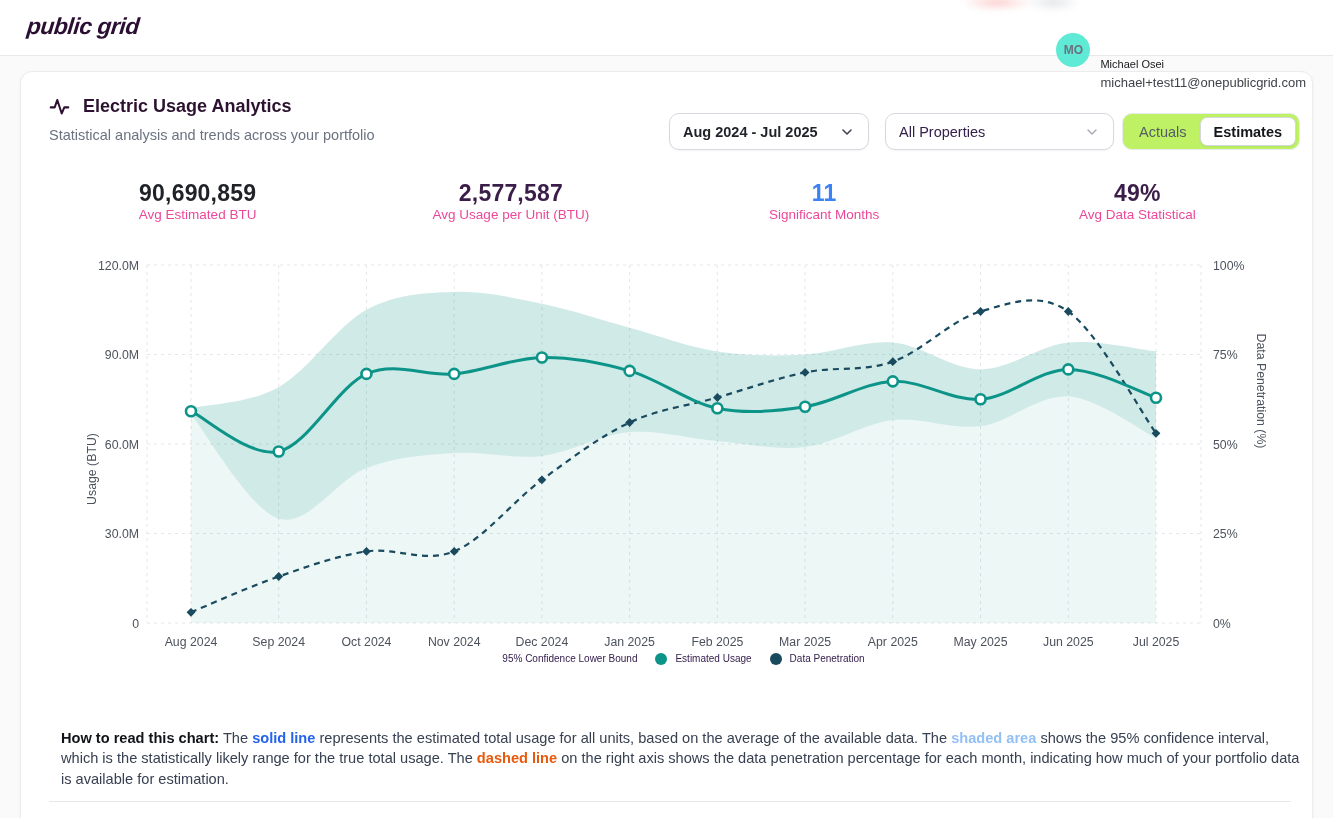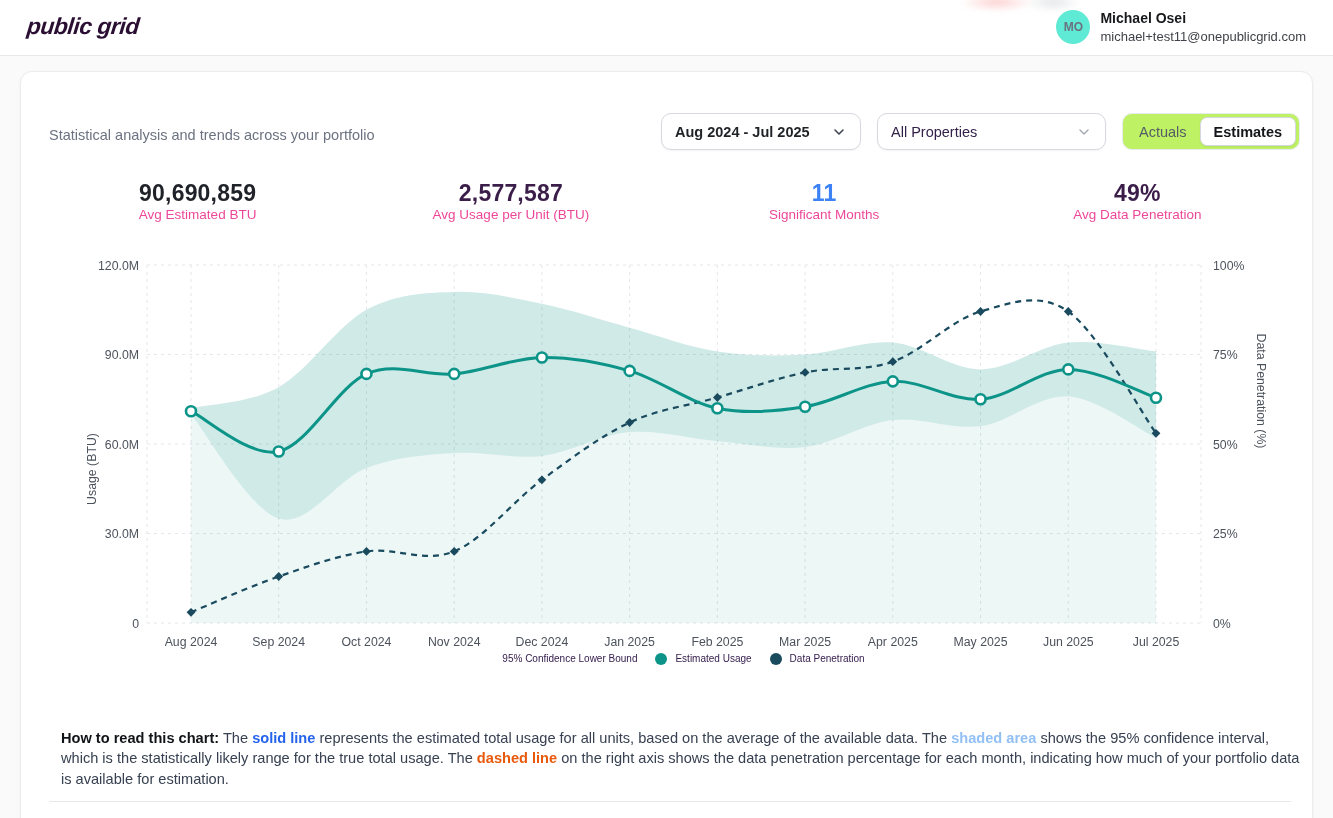--- a/index.html
+++ b/index.html
@@ -11,35 +11,35 @@
             border-bottom:1px solid #e7e8ea; z-index:5; }
   .logo { position:absolute; left:27px; top:13px; font-size:23px; font-weight:900; font-style:italic;
           letter-spacing:-0.5px; color:#2a0f33; transform:skewX(-6deg); }
   .toast-remnant { position:absolute; left:948px; top:-8px; width:140px; height:26px; border-radius:8px;
        background:radial-gradient(closest-side at 35% 40%, rgba(248,113,113,0.38), rgba(248,113,113,0) 75%),
                   radial-gradient(closest-side at 75% 40%, rgba(148,155,165,0.28), rgba(148,155,165,0) 80%);
        filter:blur(3px); }
   .user { position:absolute; right:27px; top:9px; display:flex; align-items:center; gap:10px; cursor:pointer; }
   .avatar { width:34px; height:34px; border-radius:50%; background:#5eead4; color:#6b7280;
             font-size:12px; font-weight:700; display:flex; align-items:center; justify-content:center; }
-  .user-name { font-size:14px; font-weight:700; color:#17181a; line-height:19px; }
+  .user-name { font-size:11px; font-weight:400; color:#17181a; line-height:19px;margin-top:46px; }
   .user-email { font-size:13px; color:#3f4349; line-height:17px; }
 
   
   .card { position:absolute; left:20px; top:71px; width:1293px; height:770px; background:#fff;
           border:1px solid #ececef; border-radius:12px; box-shadow:0 1px 3px rgba(16,24,40,.05); }
   .title-row { position:absolute; left:28px; top:24px; display:flex; align-items:center; gap:13px; }
   .title-icon { width:21px; height:21px; color:#2d1130; display:block; }
   .page-title { font-size:18px; font-weight:700; color:#2d1130; }
   .subtitle { position:absolute; left:28px; top:55px; font-size:14.5px; color:#6b7280; }
 
   
   .select { position:absolute; top:41px; height:37px; background:#fff; border:1px solid #d6d9de;
             border-radius:10px; display:flex; align-items:center; justify-content:space-between;
-            padding:0 13px; box-shadow:0 1px 2px rgba(16,24,40,.05); cursor:pointer; }
+            padding:0 13px; box-shadow:0 1px 2px rgba(16,24,40,.05); cursor:pointer;margin-left:8px; }
   .dd1 { left:640px; width:200px; font-size:14.5px; font-weight:700; color:#1f2328; }
   .dd2 { left:856px; width:229px; font-size:14.5px; color:#33214a; }
   .chev { width:16px; height:16px; flex:0 0 auto; margin-left:8px; }
   .dd1 .chev { color:#3f4651; } .dd2 .chev { color:#a8acb3; }
   .toggle { position:absolute; left:1101px; top:41px; height:37px; background:#bef264;
             border:1px solid #e9eaee; border-radius:10px; display:flex; align-items:center; padding:3px; }
   .tg-btn { height:29px; border:none; background:transparent; border-radius:7px; padding:0 13px;
             font-family:inherit; font-size:14.5px; color:#565c66; font-weight:500; cursor:pointer; }
   .tg-btn.selected { background:#fff; border:1px solid #d4d7dc; font-weight:700; color:#14161a;
                      box-shadow:0 1px 2px rgba(16,24,40,.07); }
@@ -78,20 +78,26 @@
     <div class="avatar">MO</div>
     <div>
       <div class="user-name">Michael Osei</div>
       <div class="user-email">michael+test11@onepublicgrid.com</div>
     </div>
   </div>
 </header>
 
 <section class="card">
 
+  <div class="title-row">
+    <svg class="title-icon" viewBox="0 0 24 24" fill="none" stroke="currentColor" stroke-width="2.3" stroke-linecap="round" stroke-linejoin="round">
+      <polyline points="2,13 6.5,13 9.5,4.5 14.5,20 17.5,13 22,13"></polyline>
+    </svg>
+    <h1 class="page-title">Electric Usage Analytics</h1>
+  </div>
   <div class="subtitle">Statistical analysis and trends across your portfolio</div>
 
   <div class="select dd1">
     <span>Aug 2024 - Jul 2025</span>
     <svg class="chev" viewBox="0 0 24 24" fill="none" stroke="currentColor" stroke-width="2.4" stroke-linecap="round" stroke-linejoin="round">
       <polyline points="6,9 12,15 18,9"></polyline>
     </svg>
   </div>
 
   <div class="select dd2">
@@ -114,21 +120,21 @@
     <div class="stat">
       <div class="stat-value" style="color: rgb(59, 29, 74);">2,577,587</div>
       <div class="stat-label">Avg Usage per Unit (BTU)</div>
     </div>
     <div class="stat">
       <div class="stat-value" style="color: #3b82f6;">11</div>
       <div class="stat-label">Significant Months</div>
     </div>
     <div class="stat">
       <div class="stat-value" style="color: rgb(59, 29, 74);">49%</div>
-      <div class="stat-label">Avg Data Penetration</div>
+      <div class="stat-label">Avg Data Statistical</div>
     </div>
   </div>
 
   <div class="chart-wrap">
     <svg id="chart-svg" viewBox="0 0 1215 430">
         <line x1="71" y1="14" x2="71" y2="372" stroke="#e3e6ea" stroke-width="1" stroke-dasharray="3 4"></line>
         <line x1="115" y1="14" x2="115" y2="372" stroke="#e3e6ea" stroke-width="1" stroke-dasharray="3 4"></line>
         <line x1="202.727" y1="14" x2="202.727" y2="372" stroke="#e3e6ea" stroke-width="1" stroke-dasharray="3 4"></line>
         <line x1="290.454" y1="14" x2="290.454" y2="372" stroke="#e3e6ea" stroke-width="1" stroke-dasharray="3 4"></line>
         <line x1="378.18100000000004" y1="14" x2="378.18100000000004" y2="372" stroke="#e3e6ea" stroke-width="1" stroke-dasharray="3 4"></line>

